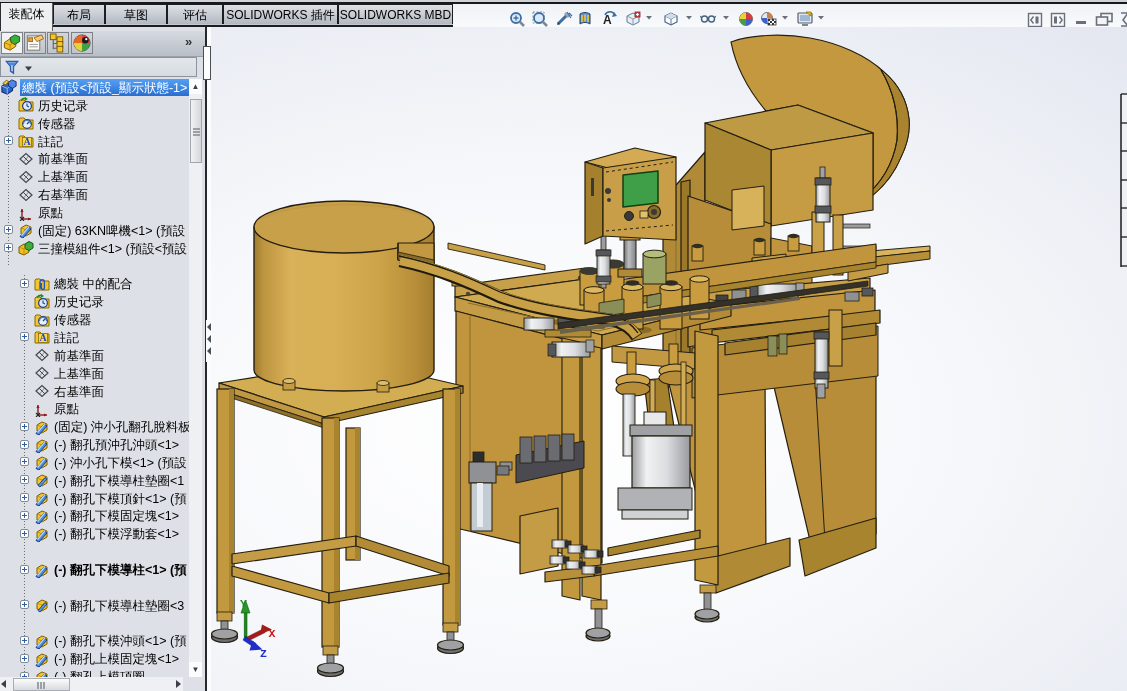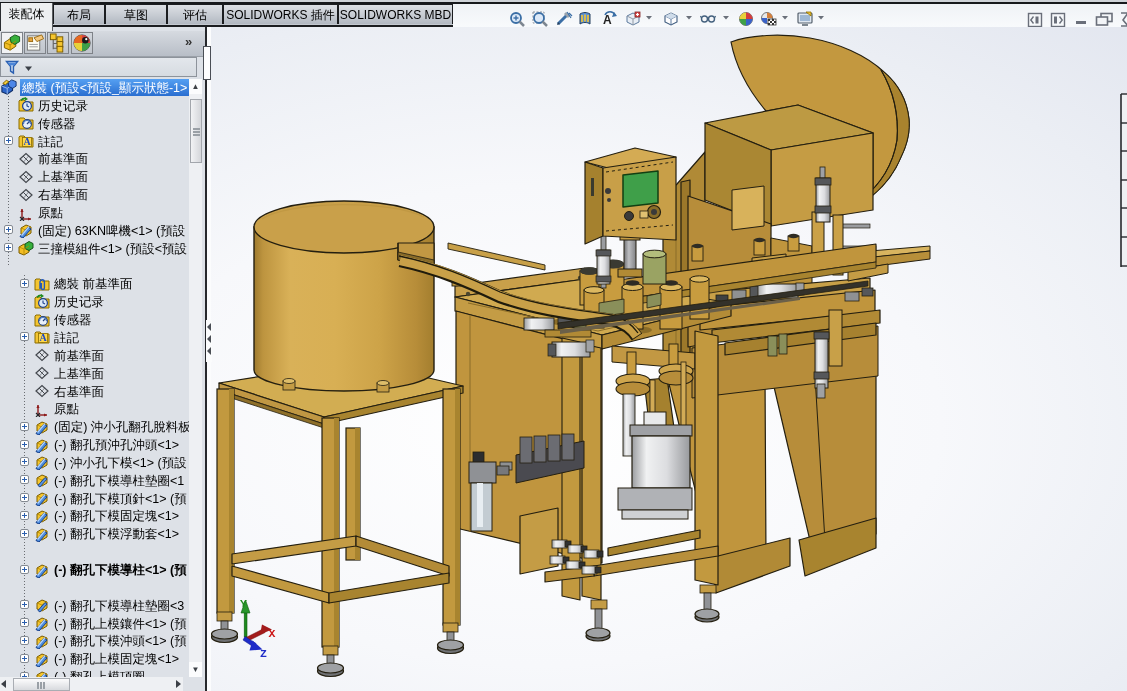--- a/index.html
+++ b/index.html
@@ -293,21 +293,21 @@
             <path d="M1,7 L6,9 L11,6 M6,9 L6,15" fill="none" stroke="#b08800" stroke-width="0.8"></path>
           </svg>
           <span style="position:absolute;left:38px;top:1.5px;color:#000;">三撞模組件&lt;1&gt; (預設&lt;預設</span>
         </div>
 <div class="trow" style="left:0;top:197.9px;width:189px;">
           <div class="plus plusv" style="left:20px;top:4px;"></div>
           <svg class="ticon" style="left:34px;top:1px;" width="16" height="16" viewBox="0 0 16 16">
             <path d="M1,4 L1,14 L15,14 L15,5 L8,5 L6,3 L2,3 Z" fill="#f4c531" stroke="#8a6d00" stroke-width="1"></path>
             <path d="M6,13 L6,6 A2.2,2.2 0 0 1 10.4,6 L10.4,12 A1.5,1.5 0 0 1 7.4,12 L7.4,7" fill="none" stroke="#2459b8" stroke-width="1.4"></path>
           </svg>
-          <span style="position:absolute;left:54px;top:1.5px;color:#000;">總裝 前基準面</span>
+          <span style="position:absolute;left:54px;top:1.5px;color:#000;">總裝 中的配合</span>
         </div>
 <div class="trow" style="left:0;top:215.7px;width:189px;">
           <svg class="ticon" style="left:34px;top:1px;" width="16" height="16" viewBox="0 0 16 16">
             <path d="M1,4 L1,14 L15,14 L15,5 L8,5 L6,3 L2,3 Z" fill="#f4c531" stroke="#8a6d00" stroke-width="1"></path>
             <circle cx="9" cy="9" r="4.4" fill="#dce9f7" stroke="#1c3f8f" stroke-width="1.2"></circle>
             <path d="M9,6.5 L9,9 L11,10" stroke="#1c3f8f" stroke-width="1.1" fill="none"></path>
             <path d="M3,3.5 A5,5 0 0 1 8,1.5" stroke="#1f8a1f" stroke-width="1.6" fill="none"></path>
             <path d="M7,0 L10,2 L7,4 Z" fill="#1f8a1f"></path>
           </svg>
           <span style="position:absolute;left:54px;top:1.5px;color:#000;">历史记录</span>
@@ -453,31 +453,20 @@
         </div>
 <div class="trow" style="left:0;top:519.2px;width:189px;">
           <div class="plus plusv" style="left:20px;top:4px;"></div>
           <svg class="ticon" style="left:34px;top:1px;" width="16" height="16" viewBox="0 0 16 16">
             <path d="M3,6 L8,3 L13,5 L13,11 L8,14 L3,12 Z" fill="#f6c62e" stroke="#7a5c00" stroke-width="1"></path>
             <path d="M3,6 L8,8 L13,5" fill="none" stroke="#b08800" stroke-width="0.8"></path>
             <path d="M8,8 L8,14" stroke="#b08800" stroke-width="0.8"></path>
             <path d="M4,13.5 L11,5.5 L13,7 L6,15 Z" fill="#5a95e4" stroke="#123c8a" stroke-width="0.9"></path>
           </svg>
           <span style="position:absolute;left:54px;top:1.5px;color:#000;">(-) 翻孔下模導柱墊圈&lt;3</span>
-        </div>
-<div class="trow" style="left:0;top:537.0px;width:189px;">
-          <div class="plus plusv" style="left:20px;top:4px;"></div>
-          <svg class="ticon" style="left:34px;top:1px;" width="16" height="16" viewBox="0 0 16 16">
-            <path d="M3,6 L8,3 L13,5 L13,11 L8,14 L3,12 Z" fill="#f6c62e" stroke="#7a5c00" stroke-width="1"></path>
-            <path d="M3,6 L8,8 L13,5" fill="none" stroke="#b08800" stroke-width="0.8"></path>
-            <path d="M8,8 L8,14" stroke="#b08800" stroke-width="0.8"></path>
-            <path d="M2,14.5 L10,5 L13,7 L5,16 Z" fill="#4d8de0" stroke="#123c8a" stroke-width="1"></path>
-            <path d="M3.5,13.5 L11,4.6" stroke="#bcd7f7" stroke-width="1.3"></path>
-          </svg>
-          <span style="position:absolute;left:54px;top:1.5px;color:#000;">(-) 翻孔上模鑲件&lt;1&gt; (預</span>
         </div>
 <div class="trow" style="left:0;top:554.9px;width:189px;">
           <div class="plus plusv" style="left:20px;top:4px;"></div>
           <svg class="ticon" style="left:34px;top:1px;" width="16" height="16" viewBox="0 0 16 16">
             <path d="M3,6 L8,3 L13,5 L13,11 L8,14 L3,12 Z" fill="#f6c62e" stroke="#7a5c00" stroke-width="1"></path>
             <path d="M3,6 L8,8 L13,5" fill="none" stroke="#b08800" stroke-width="0.8"></path>
             <path d="M8,8 L8,14" stroke="#b08800" stroke-width="0.8"></path>
             <path d="M2,14.5 L10,5 L13,7 L5,16 Z" fill="#4d8de0" stroke="#123c8a" stroke-width="1"></path>
             <path d="M3.5,13.5 L11,4.6" stroke="#bcd7f7" stroke-width="1.3"></path>
           </svg>

